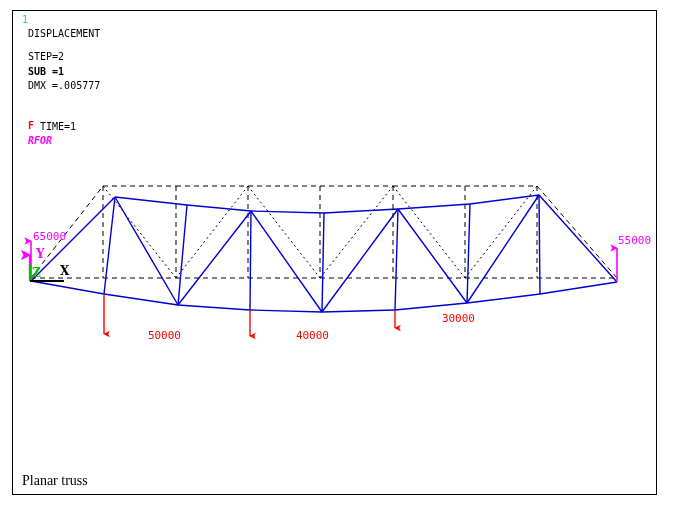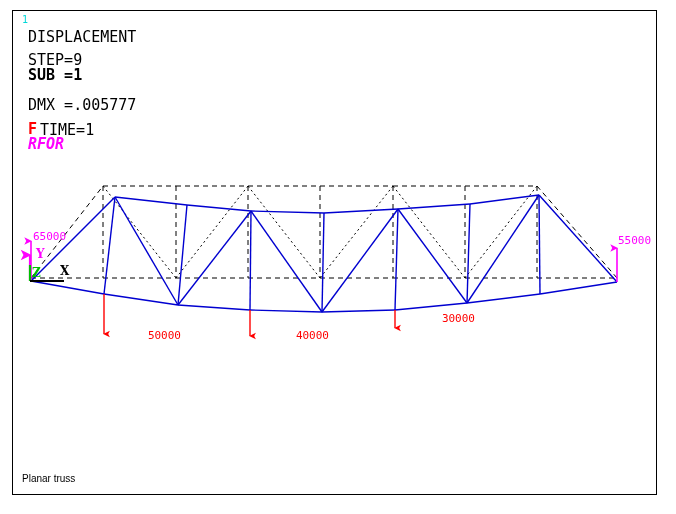--- a/index.html
+++ b/index.html
@@ -29,42 +29,42 @@
     position: absolute;
     left: 0;
     top: 0;
     width: 676px;
     height: 514px;
     pointer-events: none;
   }
   .hdr-text {
     position: absolute;
     font-family: "DejaVu Sans Mono", "Liberation Mono", monospace;
-    font-size: 15px;
+    font-size: 10px;
     letter-spacing: 0px;
     white-space: pre;
     color: #000000;
   }
   .hdr-cyan { color: #00d8d8; }
   .hdr-red { color: #ff0000; font-weight: bold; }
   .hdr-magenta { color: #ff00ff; font-weight: bold; font-style: italic; }
   #window-number { left: 22px; top: 14px; font-size: 10px; }
   #plot-kind-label { left: 28px; top: 28px; }
   #step-line { left: 28px; top: 51px; }
   #sub-line { left: 28px; top: 66px; font-weight: bold; }
   #time-line { left: 40px; top: 81px; margin-top: 40px; }
-  #dmx-line { left: 28px; top: 96px; }
+  #dmx-line { left: 28px; top: 80px; }
   #legend-f { left: 28px; top: 120px; }
   #legend-rfor { left: 28px; top: 135px; }
   #plot-title {
     position: absolute;
     left: 22px;
     top: 473px;
-    font-family: Liberation Sans, sans-serif;
-    font-size: 10px;
+    font-family: Liberation Serif, serif;
+    font-size: 14px;
     color: #000000;
     white-space: pre;
   }
   .svg-label {
     font-family: "DejaVu Sans Mono", "Liberation Mono", monospace;
     font-size: 11px;
   }
   .axis-letter {
     font-family: "DejaVu Serif", "Liberation Serif", serif;
     font-size: 12px;
@@ -75,21 +75,21 @@
 <body>
 
 <div id="app">
 
   <div id="plot-frame"></div>
 
   <div class="hdr-text hdr-cyan" id="window-number">1</div>
 
   <div class="hdr-text" id="plot-kind-label">DISPLACEMENT</div>
 
-  <div class="hdr-text" id="step-line">STEP=9</div>
+  <div class="hdr-text" id="step-line">STEP=2</div>
 
   <div class="hdr-text" id="sub-line">SUB =1</div>
 
   <div class="hdr-text" id="time-line">TIME=1</div>
 
   <div class="hdr-text" id="dmx-line">DMX =.005777</div>
 
   <div class="hdr-text hdr-red" id="legend-f">F</div>
 
   <div class="hdr-text hdr-magenta" id="legend-rfor">RFOR</div>

